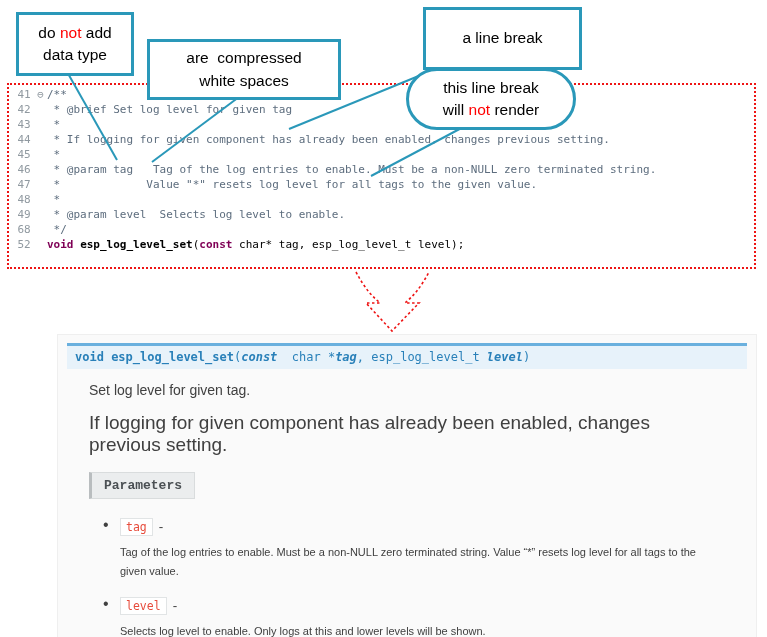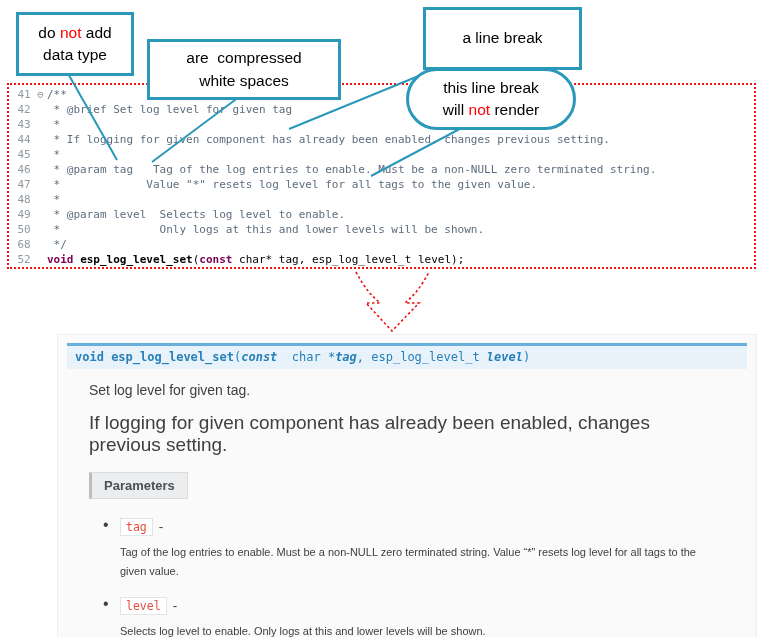--- a/index.html
+++ b/index.html
@@ -30,21 +30,21 @@
   
   .docpanel{position:absolute;left:57px;top:334px;width:700px;height:312px;box-sizing:border-box;
             background:#fafafa;border:1px solid #efefef;z-index:1;overflow:hidden;color:#404040;}
   .sig{margin:8px 9px 0 9px;background:#e7f2fa;border-top:3px solid #6ab0de;
        padding:4px 8px 5px 8px;font-family:"DejaVu Sans Mono",monospace;font-size:12px;color:#2980b9;white-space:pre;}
   .sig .c-b{font-weight:bold;}
   .sig .c-bi{font-weight:bold;font-style:italic;}
   .brief{margin:13px 30px 0 31px;font-size:14px;}
   .desc{margin:14px 30px 0 31px;font-size:19px;}
   .fieldname{display:inline-block;margin:16px 0 0 31px;background:#ebedee;border:1px solid #d9dcdd;
-             border-left:3px solid #b9bdbf;padding:5px 12px;font-weight:bold;font-size:13px;color:#4b5054;}
+             border-left:3px solid #b9bdbf;padding:5px 12px;font-weight:bold;font-size:13px;color:#4b5054;font-family:Liberation Mono, monospace;}
   .param{position:relative;margin:18px 40px 0 62px;}
   .param + .param{margin-top:16px;}
   .bullet{position:absolute;left:-17px;top:-1px;font-size:16px;color:#404040;}
   .literal{font-family:"DejaVu Sans Mono",monospace;font-size:11.5px;color:#e74c3c;background:#ffffff;
            border:1px solid #e1e4e5;padding:1px 5px;}
   .dash{margin-left:6px;font-size:13.5px;color:#404040;}
   .pdesc{margin:8px 0 0 0;font-size:11px;line-height:1.7;max-width:606px;color:#404040;}
 </style>
 </head>
 <body>
@@ -55,21 +55,20 @@
     <div>
         <div class="crow"><span class="lnum">41</span><span class="fold">⊖</span><span class="ctext">/**</span></div>
         <div class="crow"><span class="lnum">42</span><span class="fold"></span><span class="ctext"> * @brief Set log level for given tag</span></div>
         <div class="crow"><span class="lnum">43</span><span class="fold"></span><span class="ctext"> *</span></div>
         <div class="crow"><span class="lnum">44</span><span class="fold"></span><span class="ctext"> * If logging for given component has already been enabled, changes previous setting.</span></div>
         <div class="crow"><span class="lnum">45</span><span class="fold"></span><span class="ctext"> *</span></div>
         <div class="crow"><span class="lnum">46</span><span class="fold"></span><span class="ctext"> * @param tag   Tag of the log entries to enable. Must be a non-NULL zero terminated string.</span></div>
         <div class="crow"><span class="lnum">47</span><span class="fold"></span><span class="ctext"> *             Value "*" resets log level for all tags to the given value.</span></div>
         <div class="crow"><span class="lnum">48</span><span class="fold"></span><span class="ctext"> *</span></div>
         <div class="crow"><span class="lnum">49</span><span class="fold"></span><span class="ctext"> * @param level  Selects log level to enable.</span></div>
-        <div class="crow"><span class="lnum">50</span><span class="fold"></span><span class="ctext"> *               Only logs at this and lower levels will be shown.</span></div>
         <div class="crow"><span class="lnum">68</span><span class="fold"></span><span class="ctext"> */</span></div>
         <div class="crow"><span class="lnum">52</span><span class="fold"></span><span class="ctext"><span class="c-kw">void</span><span class="c-pl"> </span><span class="c-fn">esp_log_level_set</span><span class="c-pl">(</span><span class="c-kw">const</span><span class="c-pl"> char* tag, esp_log_level_t level);</span></span></div>
       </div>
   </div>
 
   <div class="docpanel">
     <div class="sig"><span class="c-b">void</span><span class="c-n"> </span><span class="c-b">esp_log_level_set</span><span class="c-n">(</span><span class="c-bi">const</span><span class="c-n">  char *</span><span class="c-bi">tag</span><span class="c-n">, </span><span class="c-n">esp_log_level_t </span><span class="c-bi">level</span><span class="c-n">)</span></div>
     <div class="brief">Set log level for given tag.</div>
     <div class="desc">If logging for given component has already been enabled, changes previous setting.</div>
     <div class="fieldname">Parameters</div>

